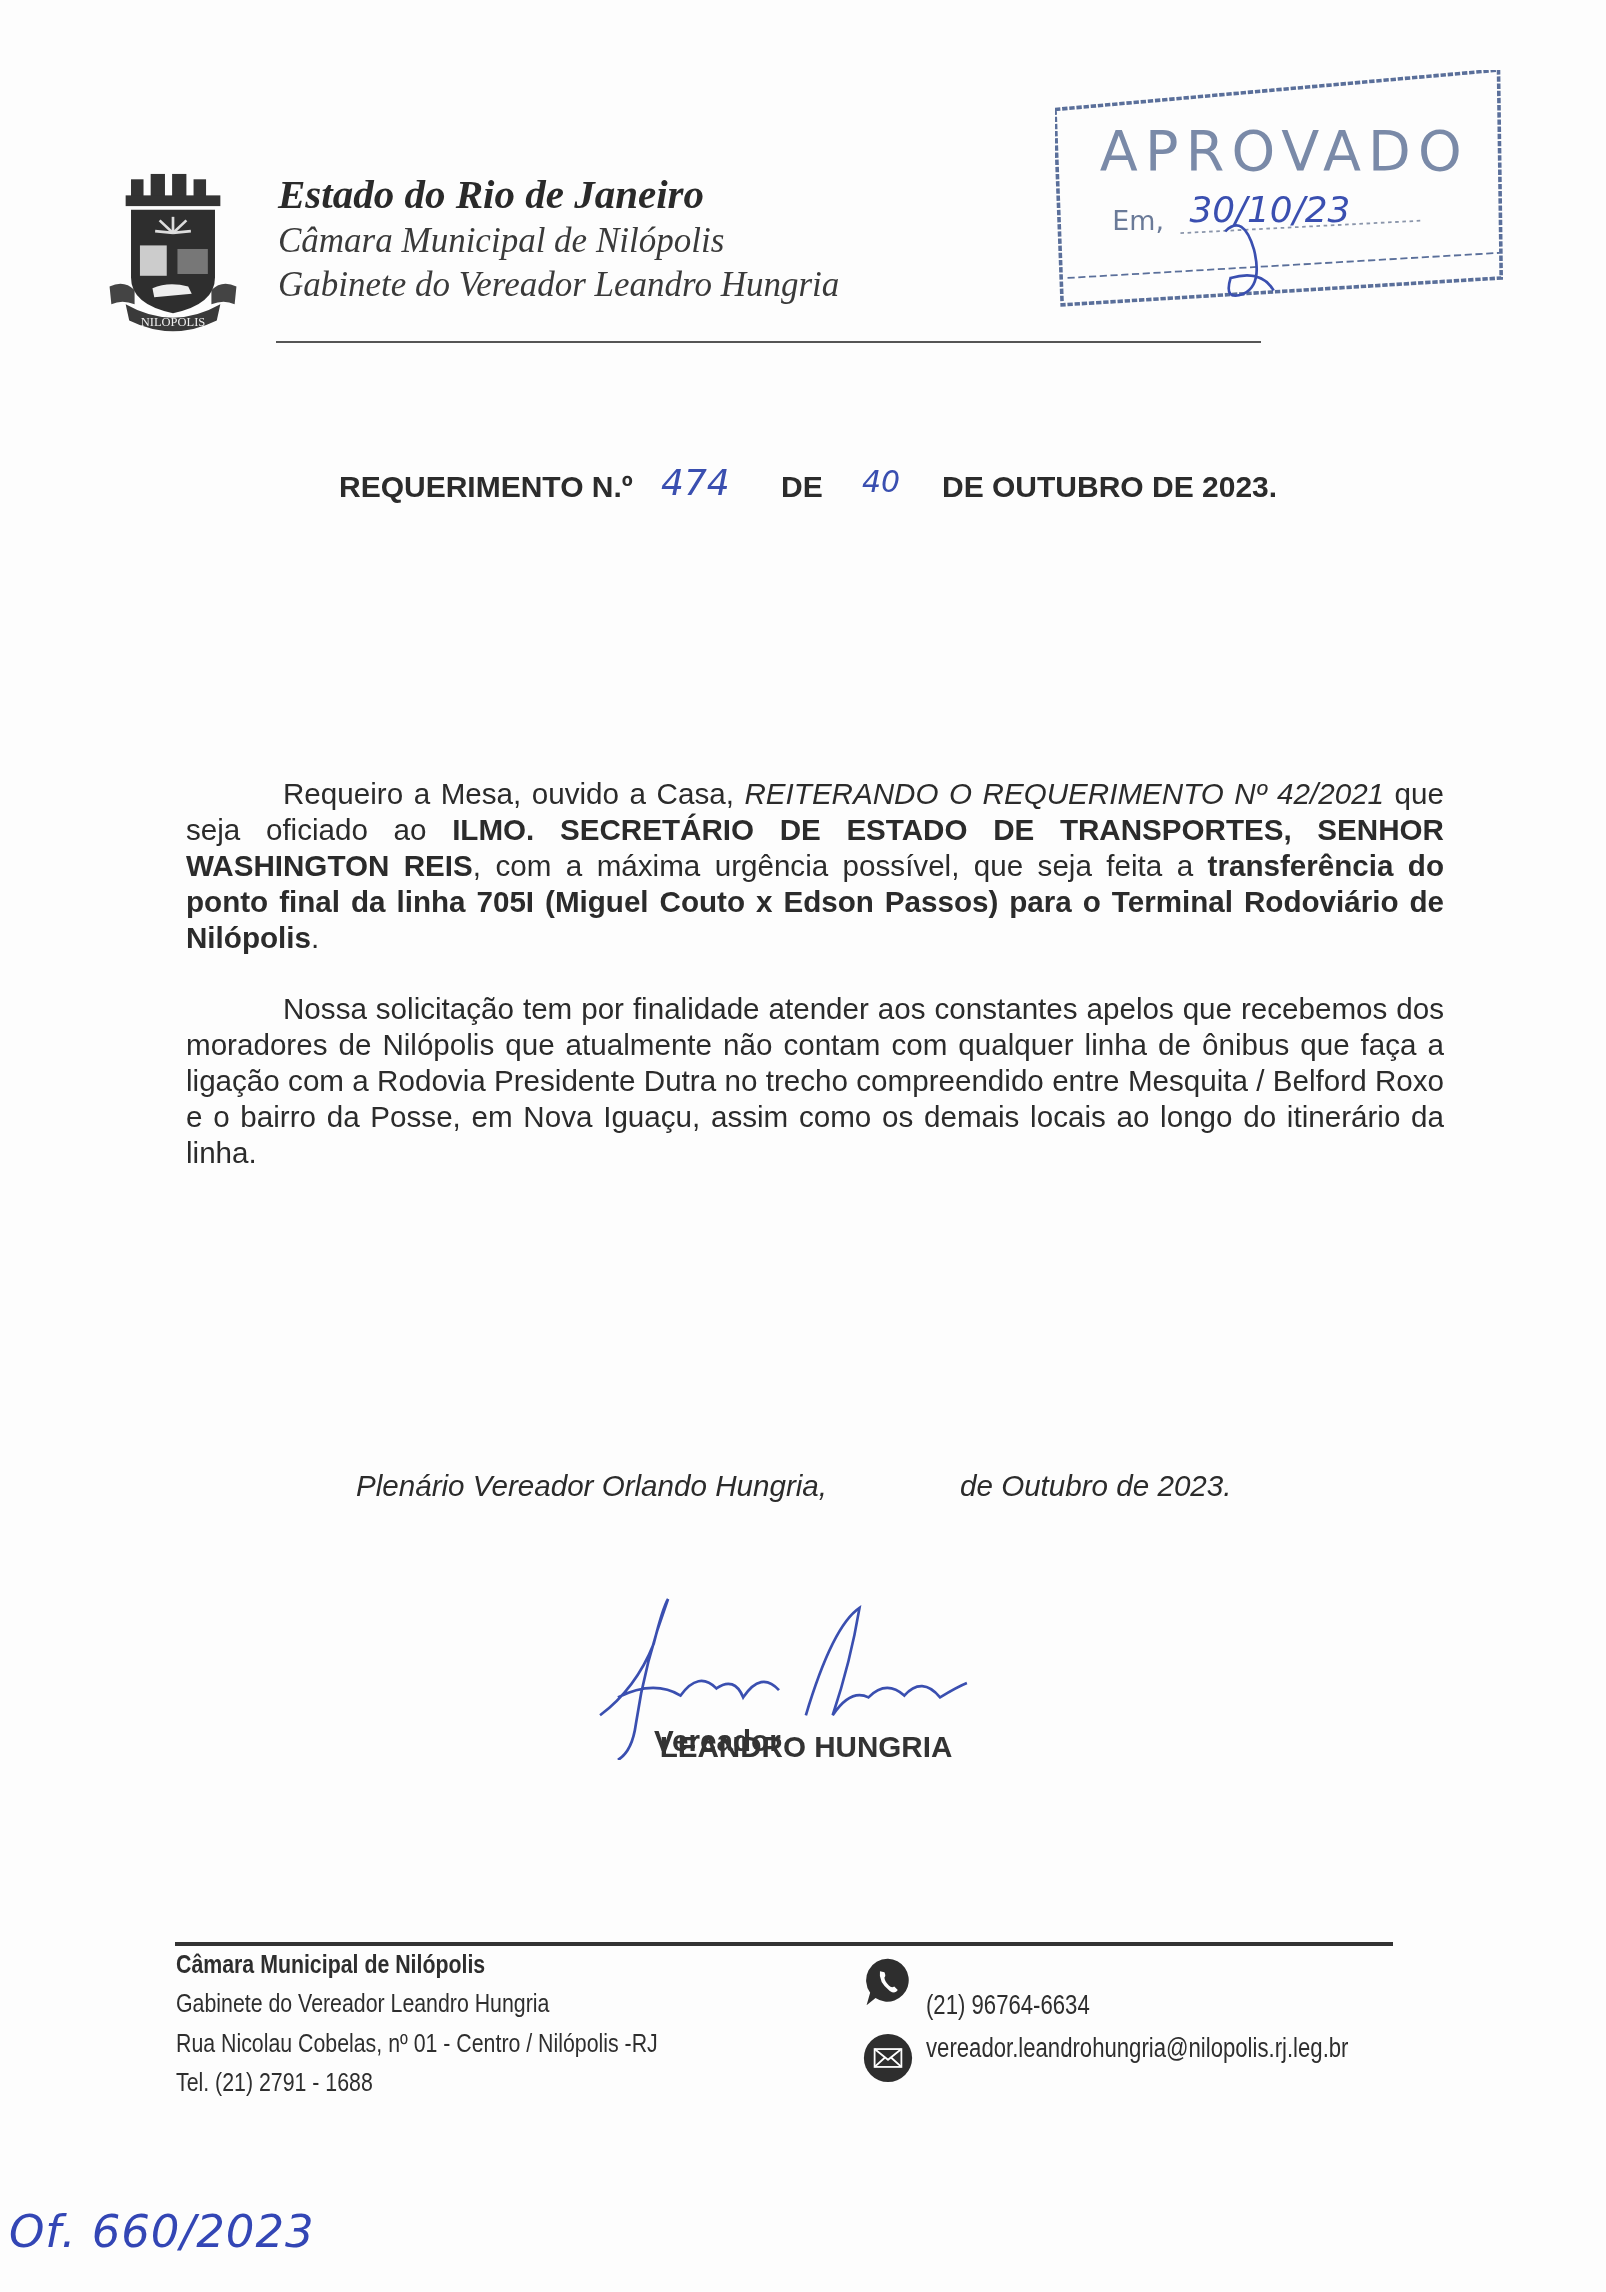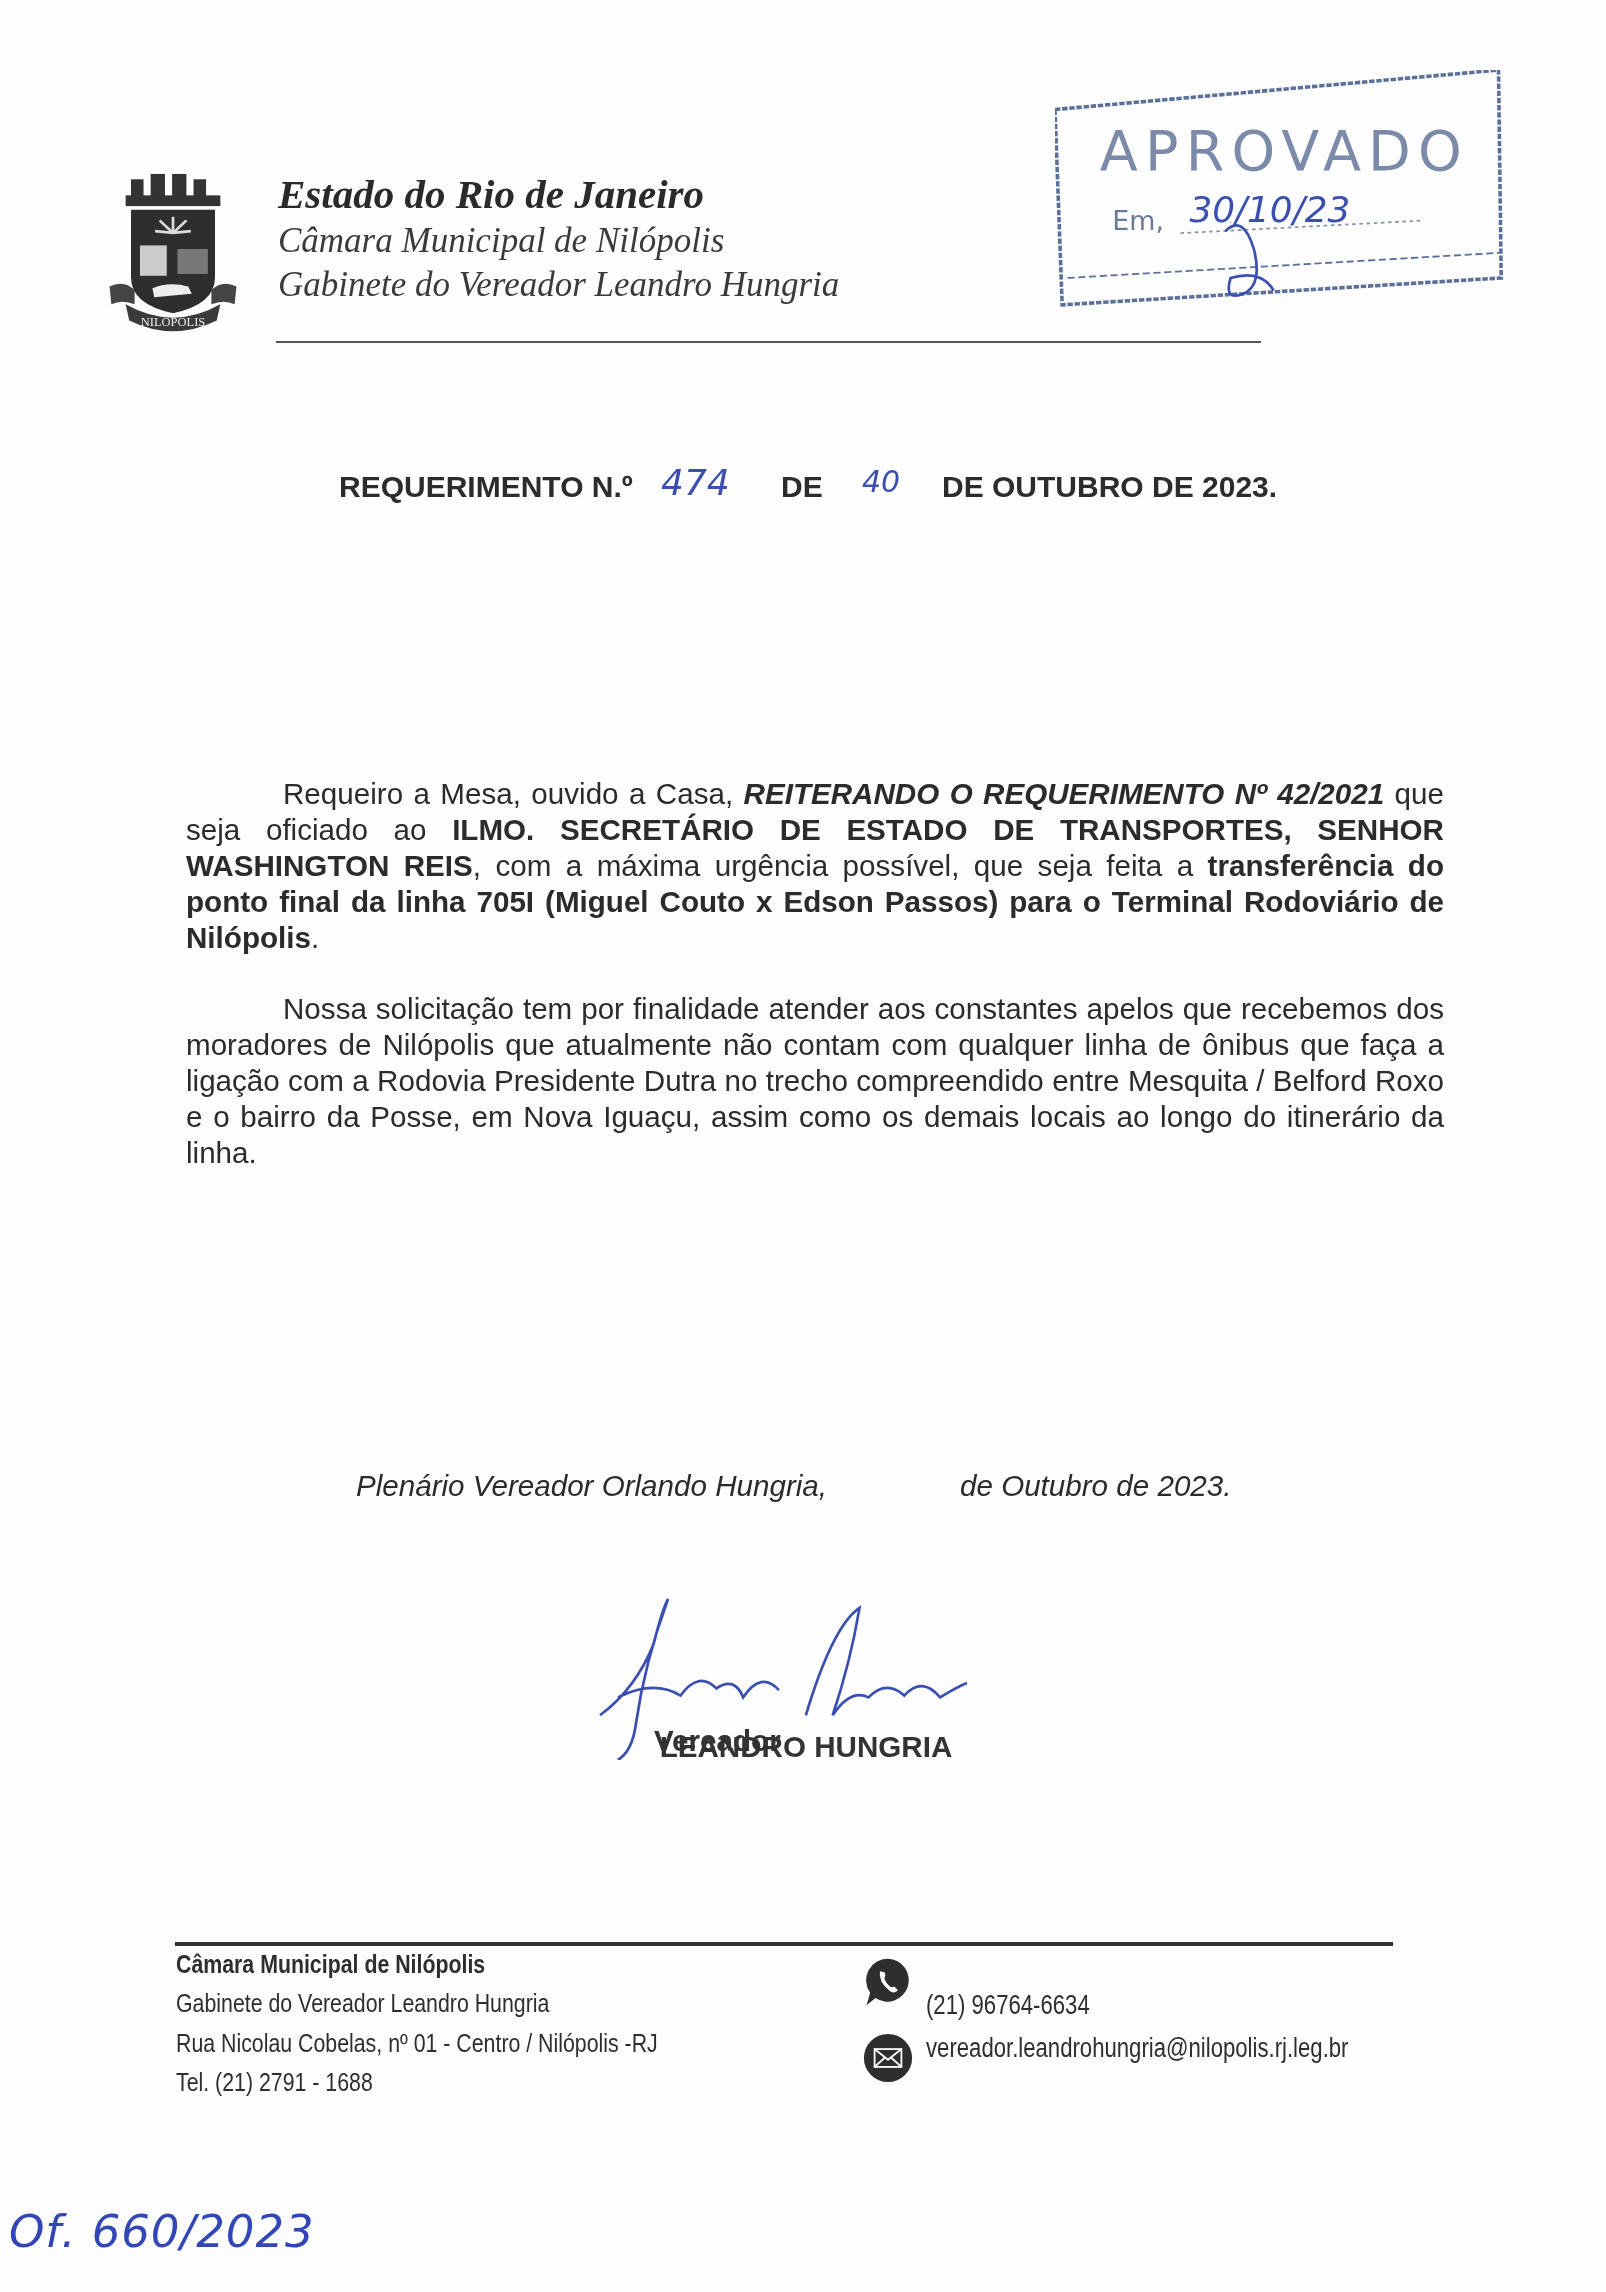--- a/index.html
+++ b/index.html
@@ -18,21 +18,21 @@
   .stamp { left: 1055px; top: 70px; width: 448px; height: 260px; }
   
   .req-title { top: 470px; font-weight: bold; font-size: 30px; color: #2c2c2c; white-space: nowrap; }
   .hand { font-family: "DejaVu Sans", sans-serif; font-style: italic; color: #3a4fb0; font-weight: normal; }
   
   .body-text { left: 186px; width: 1258px; font-size: 29.6px; line-height: 36px; color: #2b2b2b; text-align: justify; }
   .body-text p { margin: 0; text-indent: 97px; }
   .p1 { top: 776px; }
   .p2 { top: 991px; }
   .b { font-weight: bold; }
-  .bi { font-weight: bold; font-style: italic; }
+  .bi { font-weight: normal; font-style: italic; }
   
   .closing-place { left: 356px; top: 1469px; font-style: italic; font-size: 29.6px; white-space: nowrap; color: #2b2b2b; text-align: right; }
   .closing-date { left: 960px; top: 1469px; font-style: italic; font-size: 29.6px; white-space: nowrap; color: #2b2b2b; }
   .signature { left: 582px; top: 1590px; width: 394px; height: 170px; }
   .sig-name { left: 654px; top: 1682px; width: 304px; text-align: center; font-weight: bold; font-size: 29.6px; color: #333; white-space: nowrap; margin-top: 48px; }
   .sig-role { left: 654px; top: 1724px; width: 304px; font-weight: bold; font-size: 29.6px; color: #333; }
   
   .ftr-rule { left: 175px; top: 1942px; width: 1218px; height: 3.6px; background: #333; }
   .ftr-line { left: 176px; font-family: "Liberation Sans Narrow", "Liberation Sans", sans-serif; font-size: 26px; color: #2e2e2e; white-space: nowrap; transform: scaleX(0.82); transform-origin: left center; }
   .f1 { top: 1949px; font-weight: bold; }

